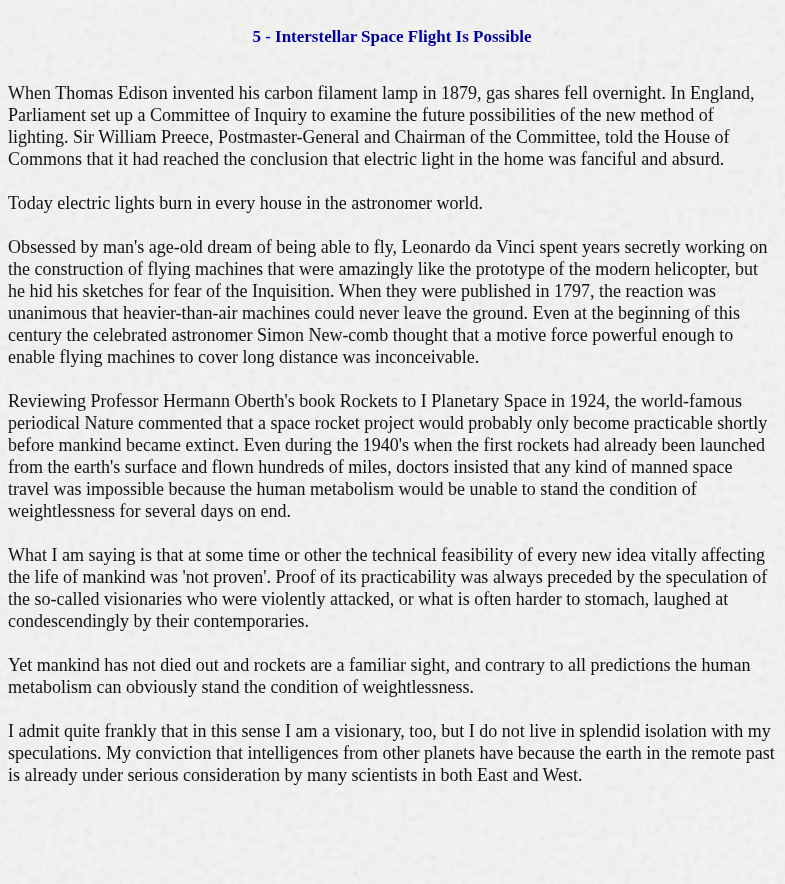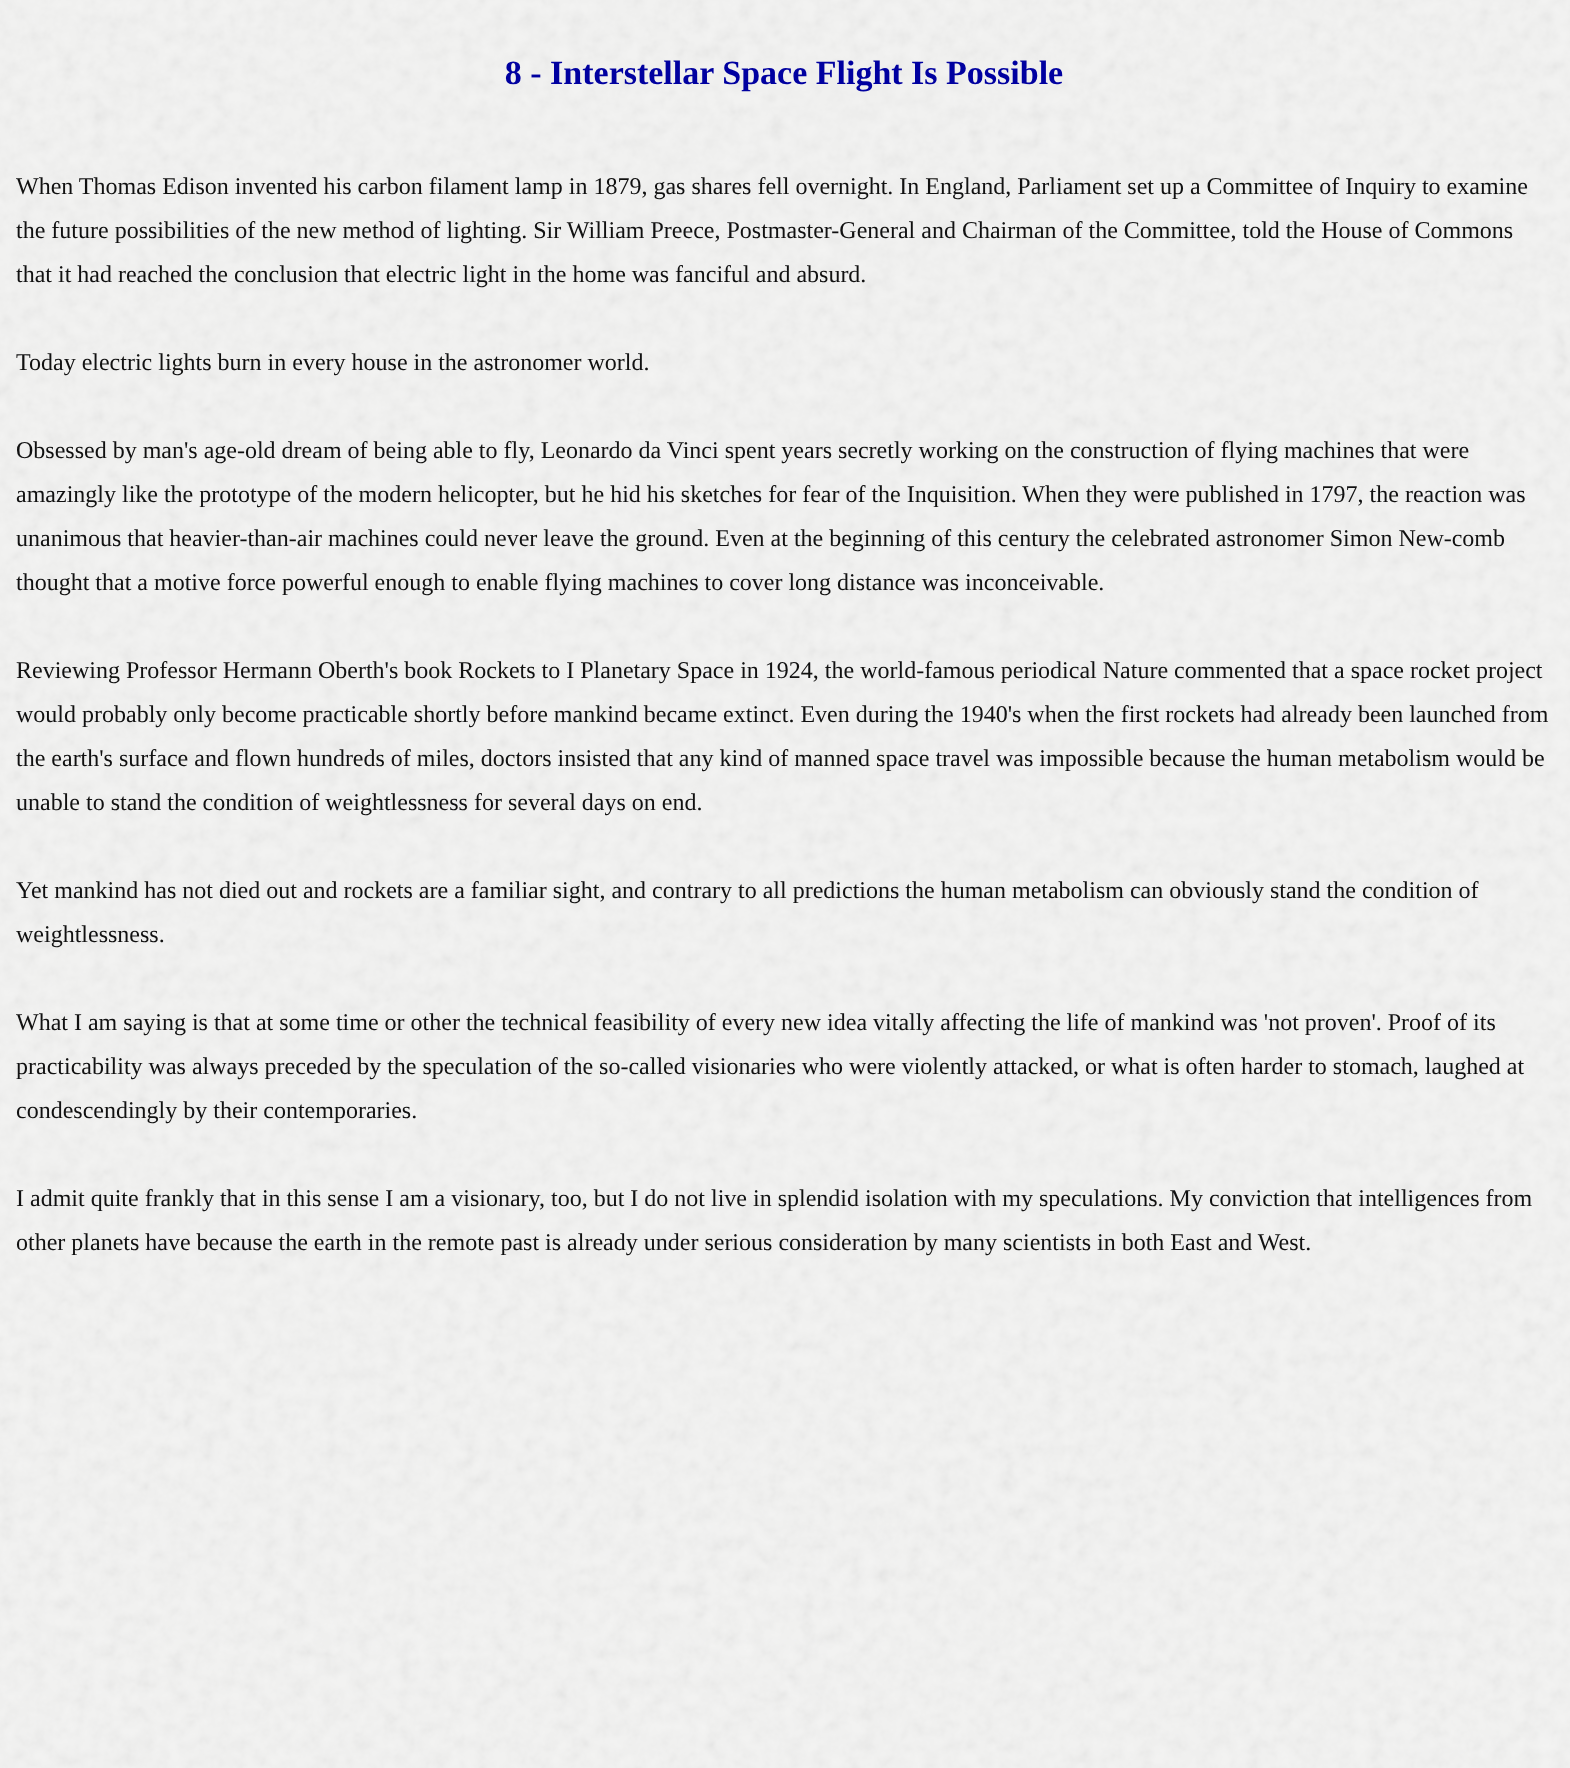--- a/index.html
+++ b/index.html
@@ -37,21 +37,21 @@
   .chapter-title {
     margin: 26px 0 34px 0;
     text-align: center;
     font-weight: bold;
     font-size: 17px;
     line-height: 22px;
     color: var(--title-color);
   }
   .body-text p {
     margin: 0 0 22px 0;
-    font-size: 12px;
+    font-size: 18px;
     line-height: 22px;
     text-align: left;
   }
   .body-text p:last-child {
     margin-bottom: 0;
   }
 </style>
 </head>
 <body>
 
@@ -64,25 +64,25 @@
         <feFuncA type="table" tableValues="0 0.14"></feFuncA>
       </feComponentTransfer>
     </filter>
   </defs>
   <rect width="785" height="884" fill="#f3f3f2"></rect>
   <rect width="785" height="884" filter="url(#grain)"></rect>
 </svg>
 
 <div class="page">
 
-  <div class="chapter-title">8 - Interstellar Space Flight Is Possible</div>
+  <div class="chapter-title">5 - Interstellar Space Flight Is Possible</div>
 
   <div class="body-text">
     <p>When Thomas Edison invented his carbon filament lamp in 1879, gas shares fell overnight. In England, Parliament set up a Committee of Inquiry to examine the future possibilities of the new method of lighting. Sir William Preece, Postmaster-General and Chairman of the Committee, told the House of Commons that it had reached the conclusion that electric light in the home was fanciful and absurd.</p>
     <p>Today electric lights burn in every house in the astronomer world.</p>
     <p>Obsessed by man's age-old dream of being able to fly, Leonardo da Vinci spent years secretly working on the construction of flying machines that were amazingly like the prototype of the modern helicopter, but he hid his sketches for fear of the Inquisition. When they were published in 1797, the reaction was unanimous that heavier-than-air machines could never leave the ground. Even at the beginning of this century the celebrated astronomer Simon New-comb thought that a motive force powerful enough to enable flying machines to cover long distance was inconceivable.</p>
     <p>Reviewing Professor Hermann Oberth's book Rockets to I Planetary Space in 1924, the world-famous periodical Nature commented that a space rocket project would probably only become practicable shortly before mankind became extinct. Even during the 1940's when the first rockets had already been launched from the earth's surface and flown hundreds of miles, doctors insisted that any kind of manned space travel was impossible because the human metabolism would be unable to stand the condition of weightlessness for several days on end.</p>
+    <p>What I am saying is that at some time or other the technical feasibility of every new idea vitally affecting the life of mankind was 'not proven'. Proof of its practicability was always preceded by the speculation of the so-called visionaries who were violently attacked, or what is often harder to stomach, laughed at condescendingly by their contemporaries.</p>
     <p>Yet mankind has not died out and rockets are a familiar sight, and contrary to all predictions the human metabolism can obviously stand the condition of weightlessness.</p>
-    <p>What I am saying is that at some time or other the technical feasibility of every new idea vitally affecting the life of mankind was 'not proven'. Proof of its practicability was always preceded by the speculation of the so-called visionaries who were violently attacked, or what is often harder to stomach, laughed at condescendingly by their contemporaries.</p>
     <p>I admit quite frankly that in this sense I am a visionary, too, but I do not live in splendid isolation with my speculations. My conviction that intelligences from other planets have because the earth in the remote past is already under serious consideration by many scientists in both East and West.</p>
   </div>
 
 </div>
 
 </body></html>

